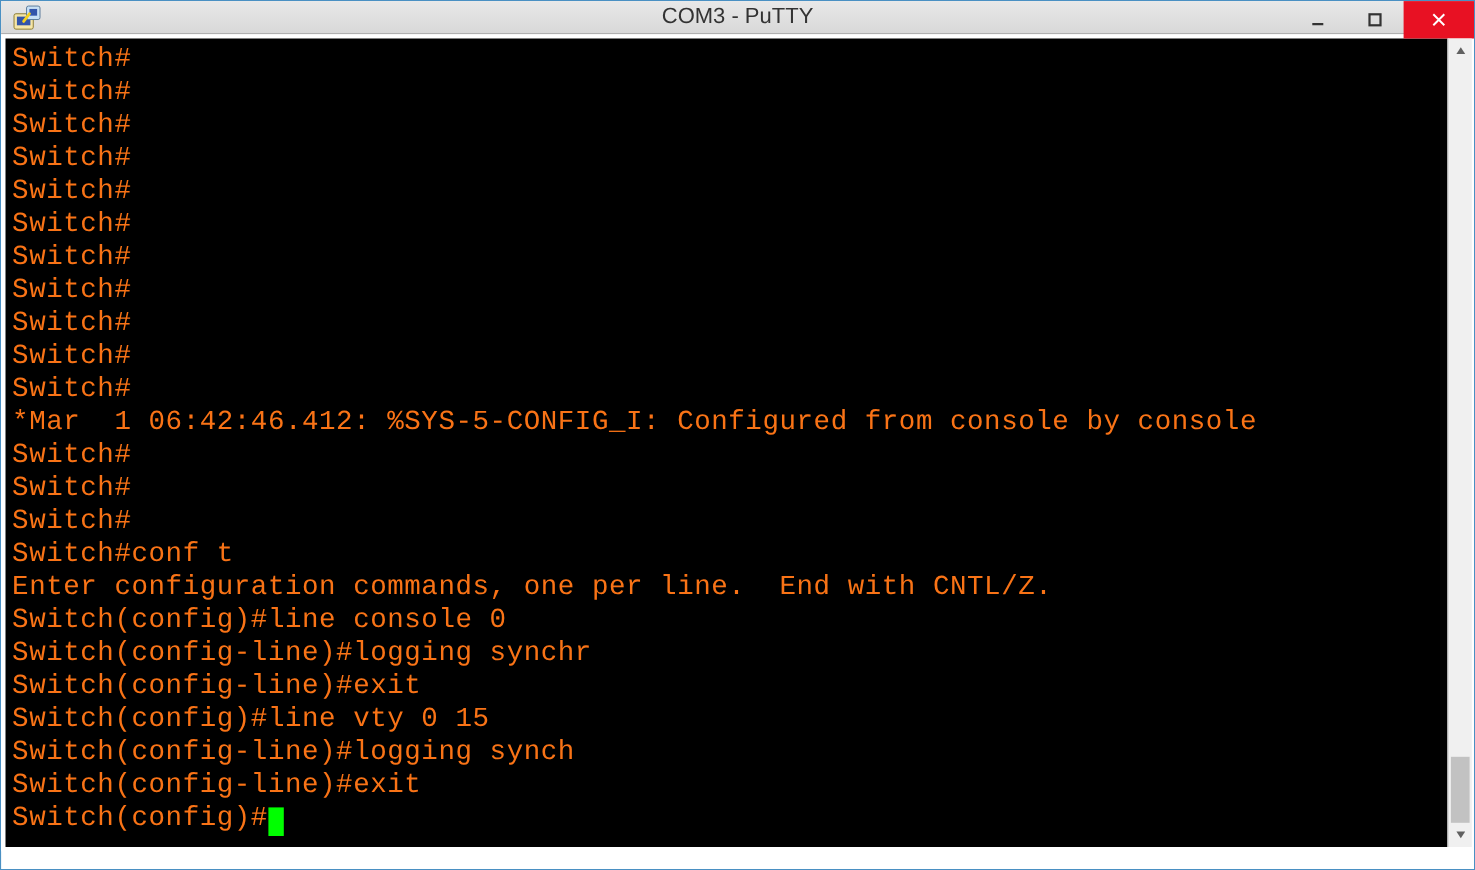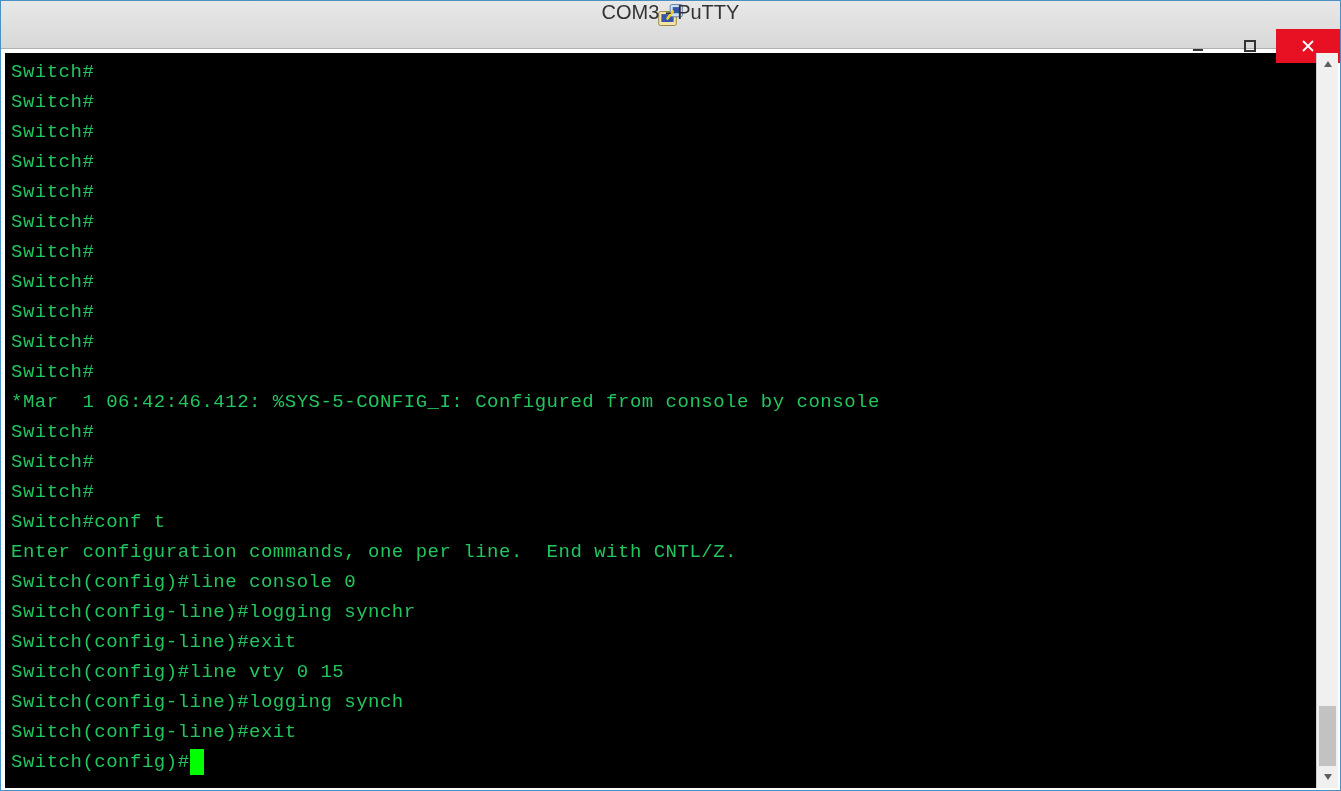--- a/index.html
+++ b/index.html
@@ -5,27 +5,26 @@
     * { margin: 0; padding: 0; box-sizing: border-box; }
     body {
       width: 1341px;
       height: 791px;
       background: #fff;
       font-family: "Segoe UI", Tahoma, sans-serif;
       overflow: hidden;
       border: 1px solid #4a90c3;
     }
     .titlebar {
-      height: 48px;
+      height: 30px;
       background: linear-gradient(to bottom, #e8e8e8, #d8d8d8);
       display: flex;
       align-items: center;
       position: relative;
       border-bottom: 1px solid #b0b0b0;
-      flex-direction: column;
     }
     .app-icon {
       margin-left: 10px;
       margin-right: 10px;
       width: 28px;
       height: 28px;
       display: flex;
       align-items: center;
       justify-content: center;
     }
@@ -65,23 +64,23 @@
 
     .terminal-area {
       display: flex;
       height: calc(791px - 46px - 2px);
       background: #fff;
       padding: 4px 2px 4px 4px;
     }
     .terminal {
       flex: 1;
       background: #000;
-      color: #22c55e;
+      color: #f97316;
       font-family: "Courier New", monospace;
-      font-size: 19px;
+      font-size: 25px;
       line-height: 30px;
       padding: 4px 6px;
       overflow: hidden;
       white-space: pre;
       letter-spacing: 0.5px;
     }
     .terminal .line { min-height: 30px; }
     .cursor {
       display: inline-block;
       background: #00ff00;

